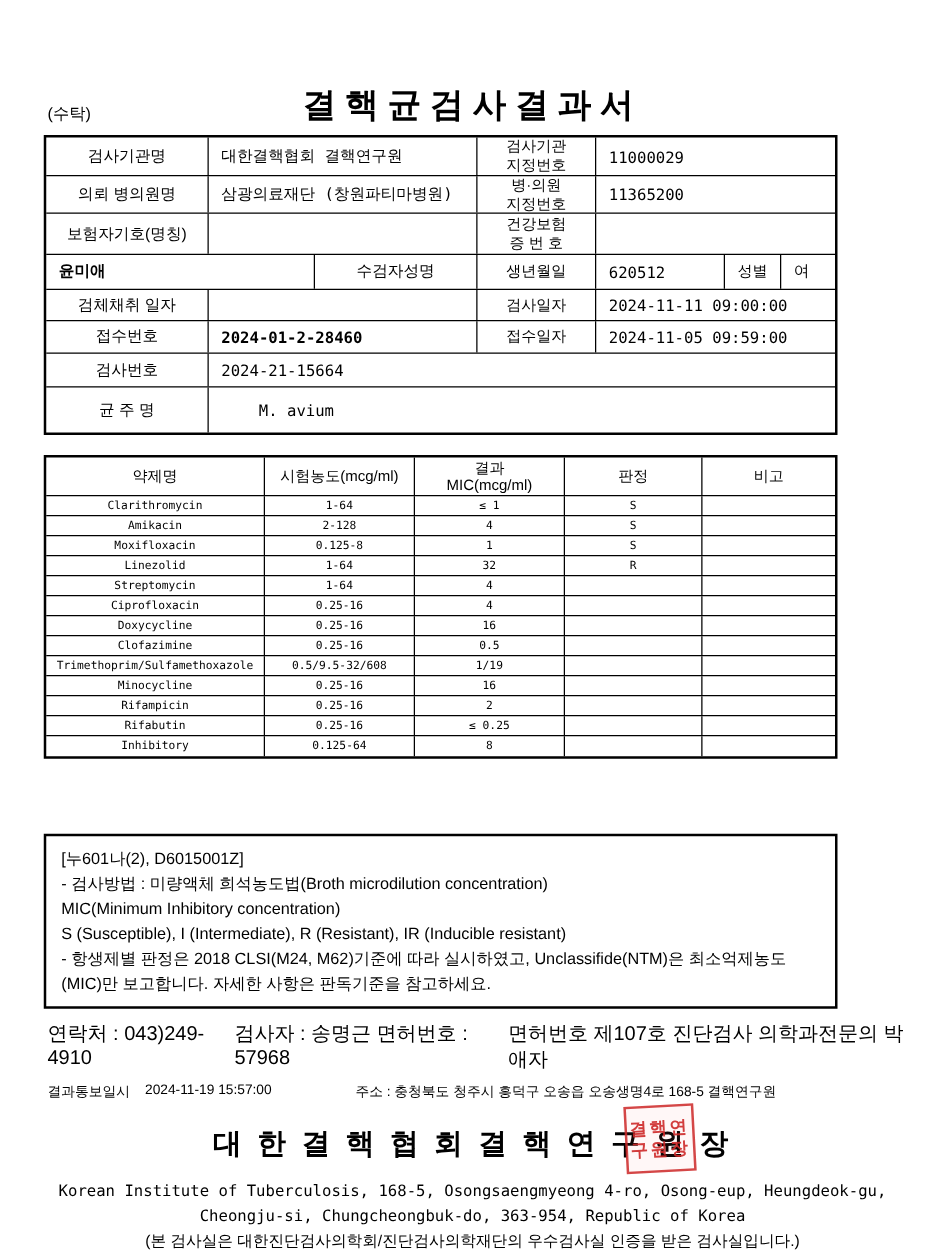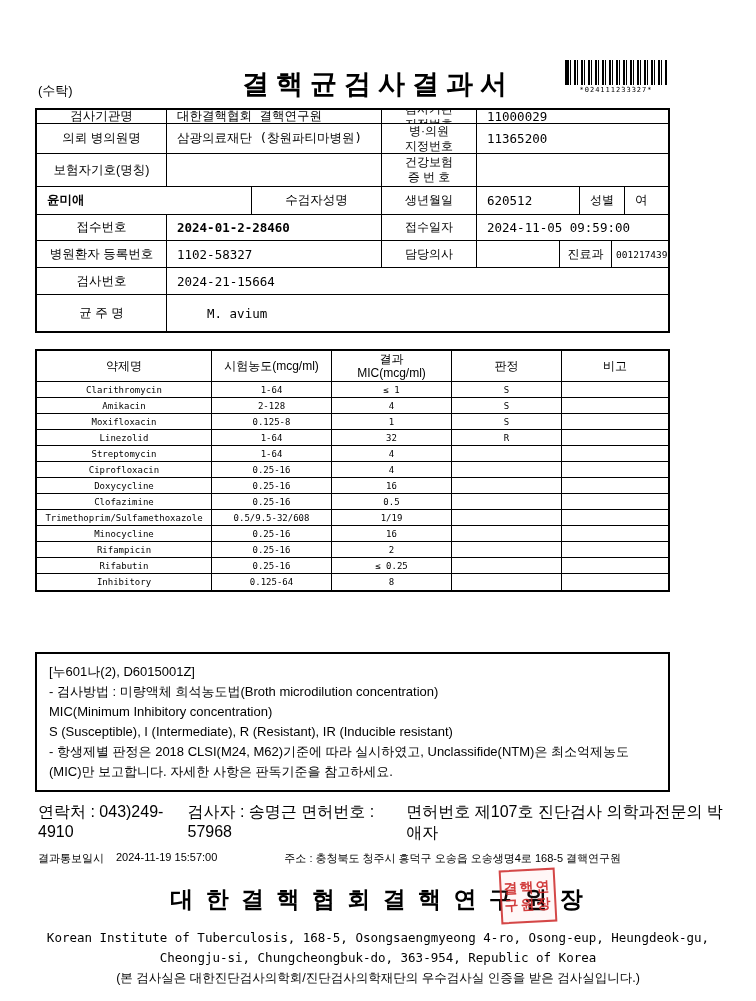--- a/index.html
+++ b/index.html
@@ -78,28 +78,24 @@
   .cert { text-align: center; font-size: 12.5px; margin-top: 2px; }
 </style>
 </head>
 <body>
 
 <div class="page">
 
   <div class="header">
     <div class="consignment">(수탁)</div>
     <div class="doc-title">결핵균검사결과서</div>
-    <div class="barcode-wrap">
-      <div class="barcode"></div>
-      <div class="barcode-text">*024111233327*</div>
-    </div>
   </div>
 
   <div class="itable">
-    <div class="irow" style="height:14px">
+    <div class="irow" style="height:31px">
       <div class="icell lab w130">검사기관명</div>
       <div class="icell val w215">대한결핵협회 결핵연구원</div>
       <div class="icell lab2 w95">검사기관
 지정번호</div>
       <div class="icell val flex1">11000029</div>
     </div>
     <div class="irow" style="height:30px">
       <div class="icell lab w130">의뢰 병의원명</div>
       <div class="icell val w215">삼광의료재단 (창원파티마병원)</div>
       <div class="icell lab2 w95">병·의원
@@ -114,33 +110,31 @@
       <div class="icell val flex1"></div>
     </div>
     <div class="irow" style="height:28px">
       <div class="icell val w215 bold">윤미애</div>
       <div class="icell lab w130">수검자성명</div>
       <div class="icell lab2 w95">생년월일</div>
       <div class="icell val w103">620512</div>
       <div class="icell lab2 w45">성별</div>
       <div class="icell val flex1">여</div>
     </div>
+    <div class="irow" style="height:25px">
+      <div class="icell lab w130">검체채취 일자</div>
+      <div class="icell val w215"></div>
+      <div class="icell lab2 w95">검사일자</div>
+      <div class="icell val flex1">2024-11-11 09:00:00</div>
+    </div>
     <div class="irow" style="height:26px">
       <div class="icell lab w130">접수번호</div>
       <div class="icell val w215 bold">2024-01-2-28460</div>
       <div class="icell lab2 w95">접수일자</div>
       <div class="icell val flex1">2024-11-05 09:59:00</div>
-    </div>
-    <div class="irow" style="height:27px">
-      <div class="icell lab w130">병원환자 등록번호</div>
-      <div class="icell val w215">1102-58327</div>
-      <div class="icell lab2 w95">담당의사</div>
-      <div class="icell val w83"></div>
-      <div class="icell lab2 w52">진료과</div>
-      <div class="icell val small flex1">001217439</div>
     </div>
     <div class="irow" style="height:27px">
       <div class="icell lab w130">검사번호</div>
       <div class="icell val flex1">2024-21-15664</div>
     </div>
     <div class="irow" style="height:36px">
       <div class="icell lab w130">균 주 명</div>
       <div class="icell val strain-val flex1">M. avium</div>
     </div>
   </div>

